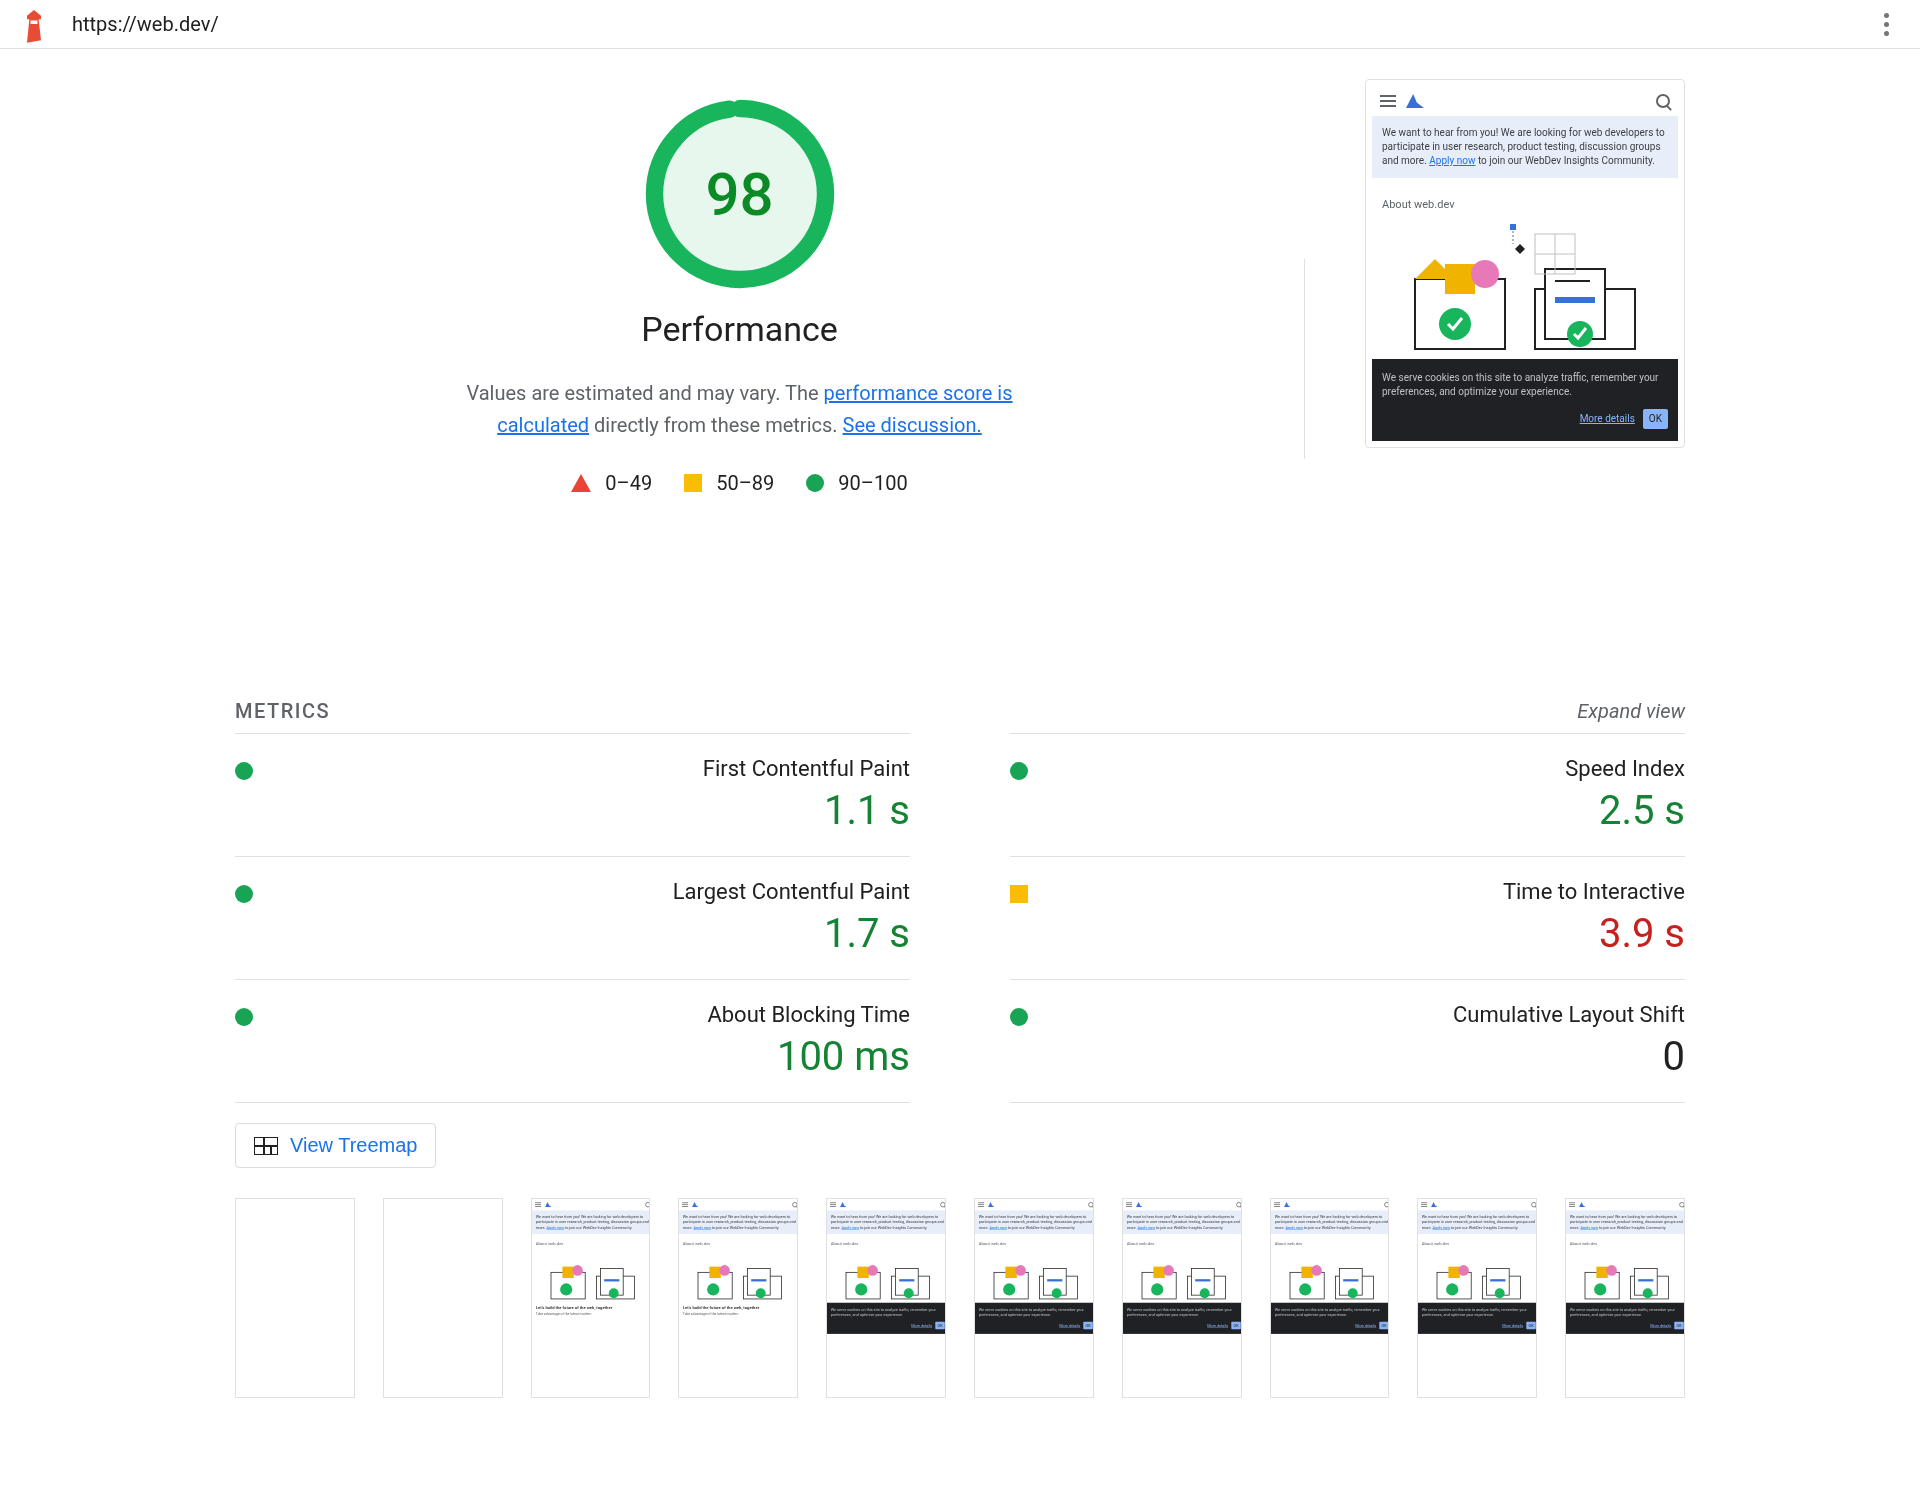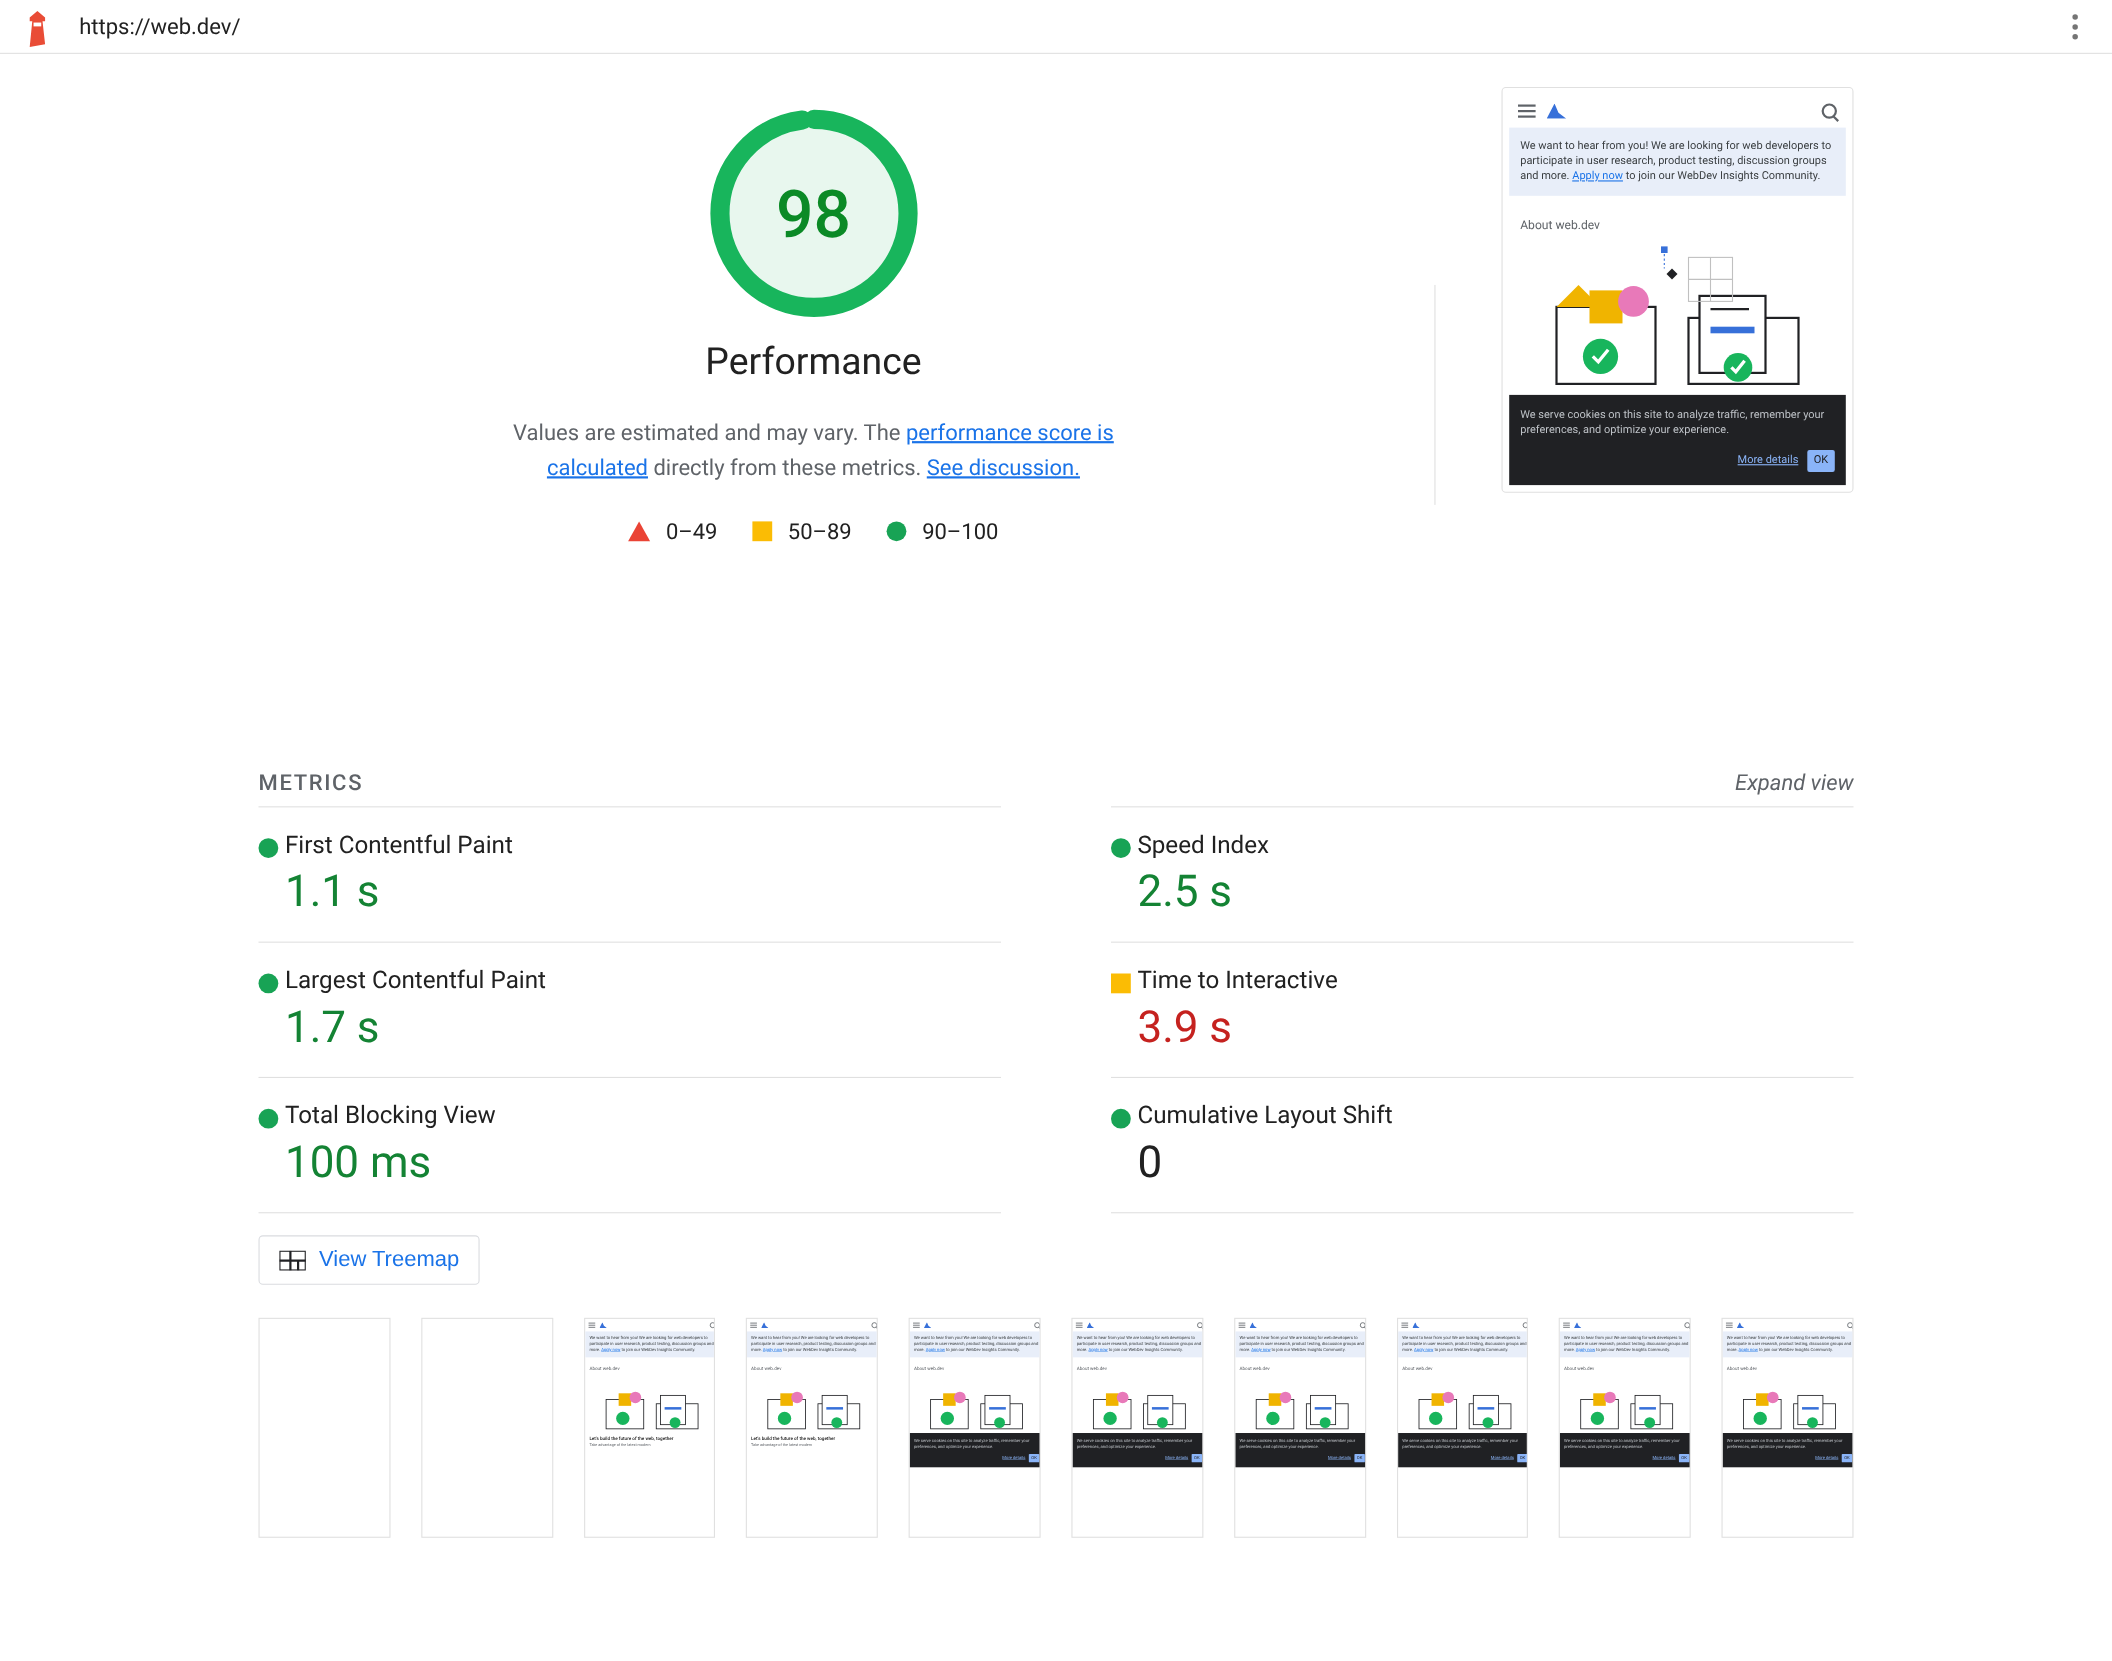--- a/index.html
+++ b/index.html
@@ -52,21 +52,21 @@
   .mini-cookie { background: #202124; color: #bdc1c6; padding: 12px 10px; font-size: 10px; line-height:1.4; }
   .mini-cookie-actions { display:flex; justify-content:flex-end; align-items:center; gap:8px; margin-top:10px; }
   .mini-cookie-actions a { color:#8ab4f8; text-decoration:underline; font-size:10px; }
   .mini-ok { background:#8ab4f8; color:#202124; padding:3px 6px; font-size:10px; border-radius:2px; }
   
   
   .metrics-header { display: flex; align-items: center; justify-content: space-between; padding: 20px 0 10px; }
   .metrics-title { font-size: 20px; color: #5f6368; letter-spacing: 1.5px; font-weight: 500; }
   .expand-link { font-size: 20px; color: #5f6368; cursor: pointer; font-style: italic; }
   .metrics-grid { display: grid; grid-template-columns: 1fr 1fr; gap: 0 100px; }
-  .metric { border-top: 1px solid #e0e0e0; padding: 22px 0 22px 0; display: flex; gap: 6px; }
+  .metric { border-top: 1px solid #e0e0e0; padding: 22px 0 22px 0; display: flex; gap: 6px; text-align: right; }
   .metric:nth-last-child(-n+2) { border-bottom: 1px solid #e0e0e0; }
   .metric-dot { width: 18px; height: 18px; border-radius: 50%; margin-top: 6px; flex-shrink:0; }
   .metric-dot.green { background: #18a355; }
   .metric-dot.orange { background: #fbbc04; border-radius: 0; }
   .metric-body { flex: 1; }
   .metric-name { font-size: 22px; color: #212121; margin-bottom: 6px; }
   .metric-value { font-size: 40px; font-weight: 400; }
   .metric-value.green { color: #148334; }
   .metric-value.orange { color: #c5221f; }
   .metric-value.neutral { color: #212121; }
@@ -216,21 +216,21 @@
       <div class="metric">
         <span class="metric-dot orange"></span>
         <div class="metric-body">
           <div class="metric-name">Time to Interactive</div>
           <div class="metric-value orange">3.9 s</div>
         </div>
       </div>
       <div class="metric">
         <span class="metric-dot green"></span>
         <div class="metric-body">
-          <div class="metric-name">Total Blocking View</div>
+          <div class="metric-name">About Blocking Time</div>
           <div class="metric-value green">100 ms</div>
         </div>
       </div>
       <div class="metric">
         <span class="metric-dot green"></span>
         <div class="metric-body">
           <div class="metric-name">Cumulative Layout Shift</div>
           <div class="metric-value neutral" style="color: rgb(33, 33, 33);">0</div>
         </div>
       </div>

